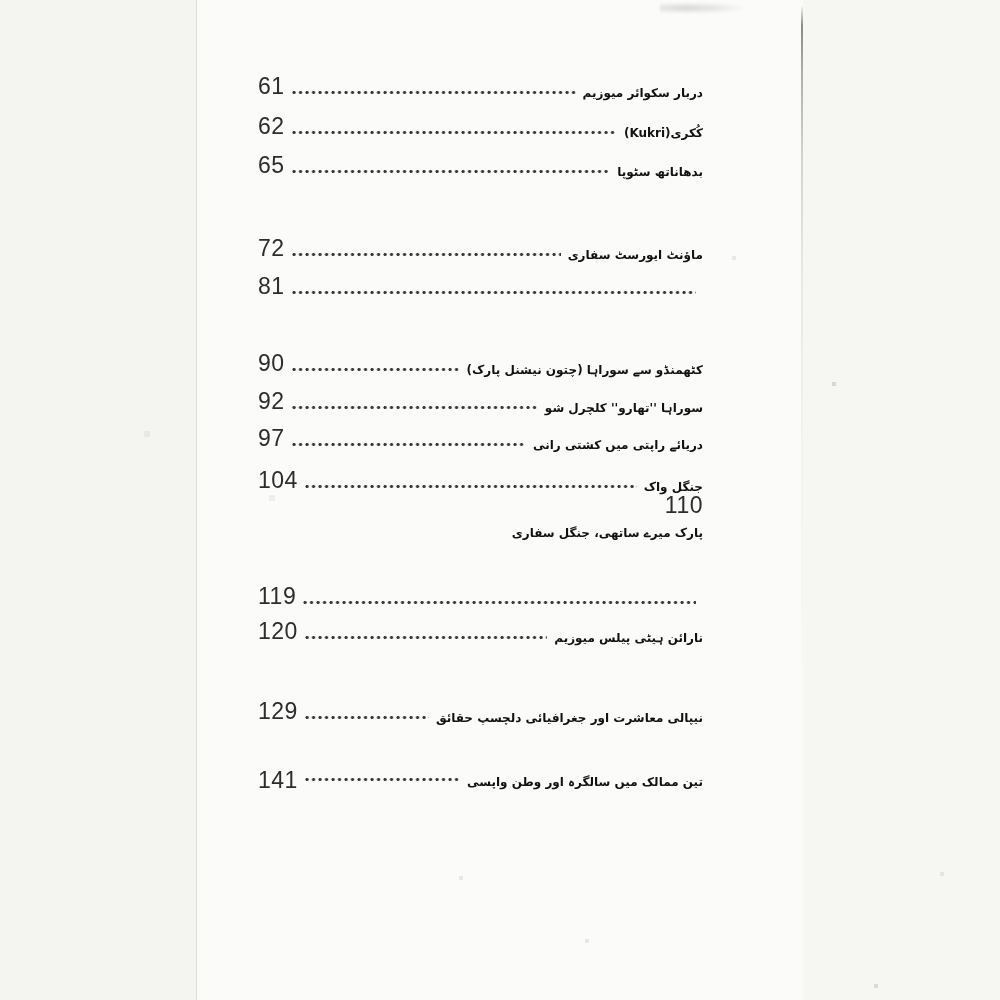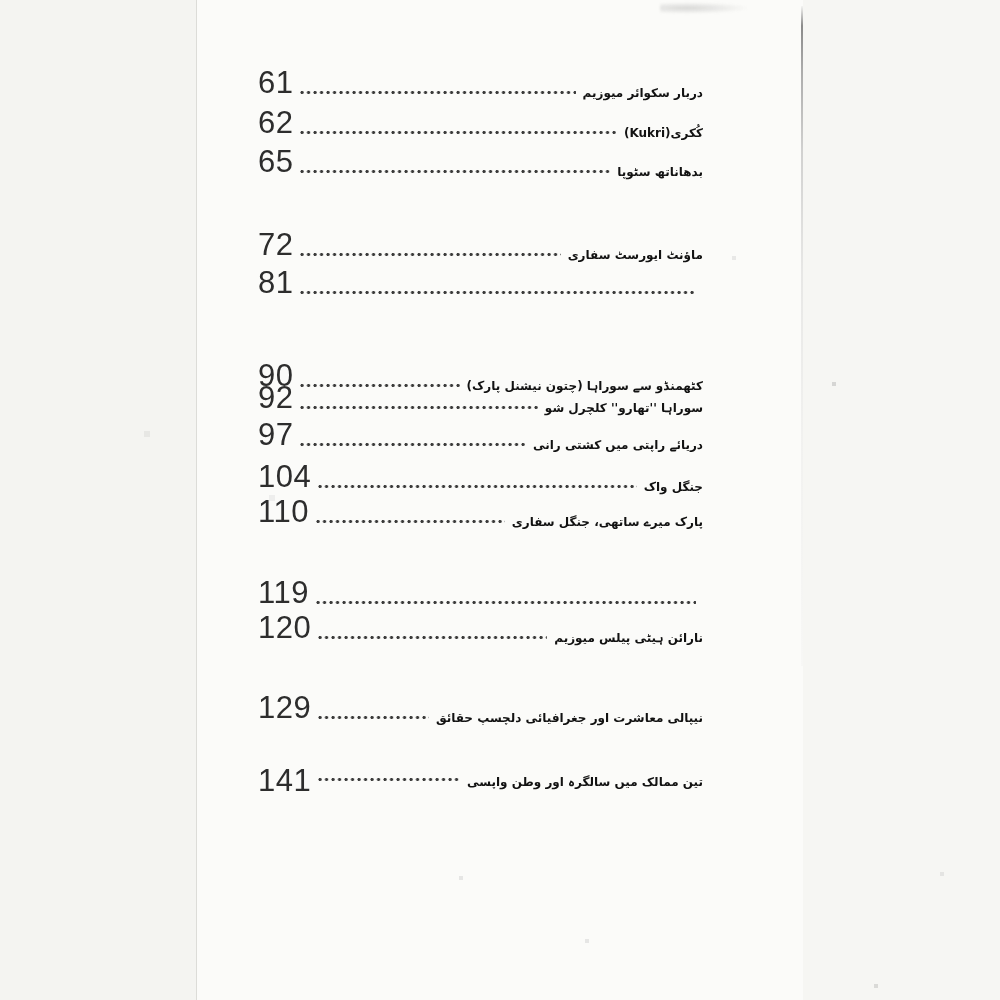--- a/index.html
+++ b/index.html
@@ -82,21 +82,21 @@
   .toc-row {
     position: absolute;
     left: 258px;
     width: 445px;
     height: 36px;
     display: flex;
     align-items: flex-end;
   }
   .num {
     font-family: "Liberation Sans", sans-serif;
-    font-size: 31px;
+    font-size: 23px;
     line-height: 1;
     color: #2d2d2d;
     letter-spacing: 0.5px;
     white-space: nowrap;
     margin-bottom: 3px;
   }
   .leader {
     flex: 1 1 auto;
     min-width: 0;
     height: 5px;
@@ -115,25 +115,25 @@
     white-space: nowrap;
     direction: rtl;
     unicode-bidi: isolate;
   }
   
   .r0  { top: 65px; }
   .r1  { top: 105px; }
   .r2  { top: 144px; }
   .r3  { top: 227px; }
   .r4  { top: 265px; }
-  .r5  { top: 358px; }
+  .r5  { top: 342px; }
   .r6  { top: 380px; }
   .r7  { top: 417px; }
   .r8  { top: 459px; }
-  .r9  { top: 494px; }
+  .r9  { top: 494px; flex-direction: column; }
   .r10 { top: 575px; }
   .r11 { top: 610px; }
   .r12 { top: 690px; }
   .r13 { top: 764px; align-items: center; }
 </style>
 </head>
 <body>
 
 <div class="margin-strip-left"></div>
 <div class="margin-strip-right"></div>

